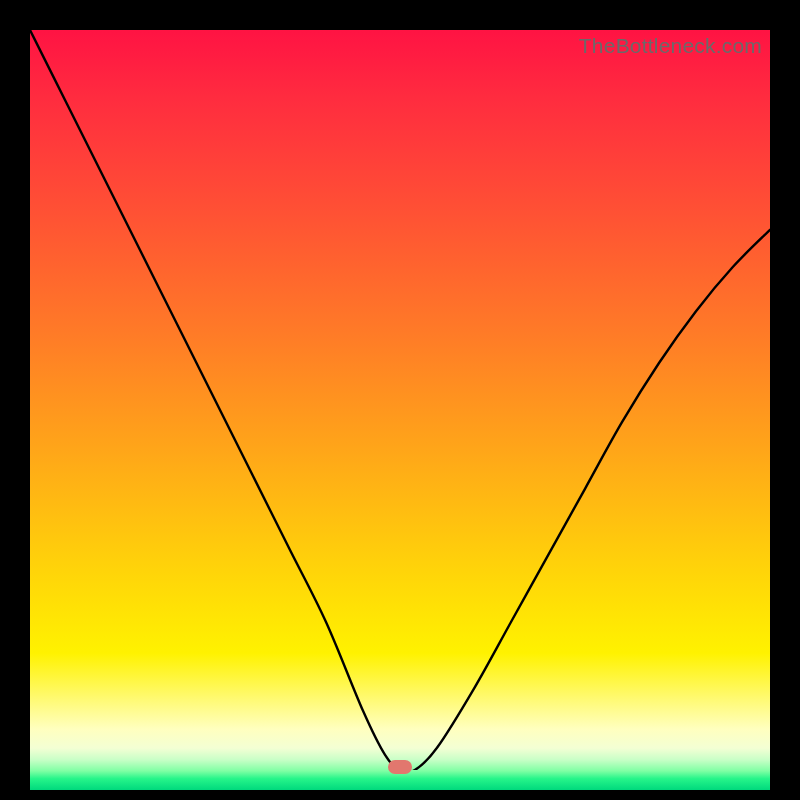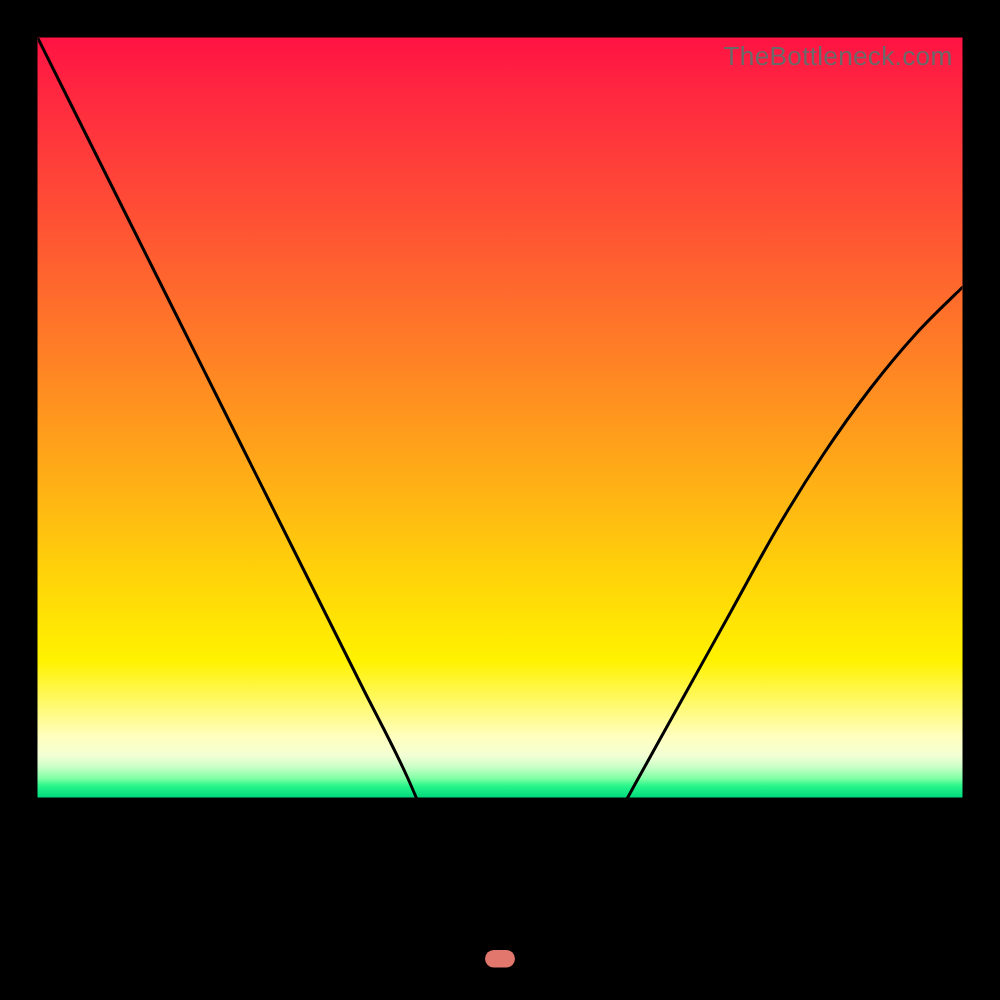--- a/index.html
+++ b/index.html
@@ -15,21 +15,21 @@
     position: relative;
     width: 800px;
     height: 800px;
     background: #000;
   }
   .plot {
     position: absolute;
     left: 30px;
     top: 30px;
     width: 740px;
-    height: 608px;
+    height: 760px;
     
     background: linear-gradient(
       to bottom,
       #ff1343 0%,
       #ff2c3f 9%,
       #ff5134 24%,
       #ff7b27 40%,
       #ffa519 55%,
       #ffd10a 70%,
       #fff200 82%,

